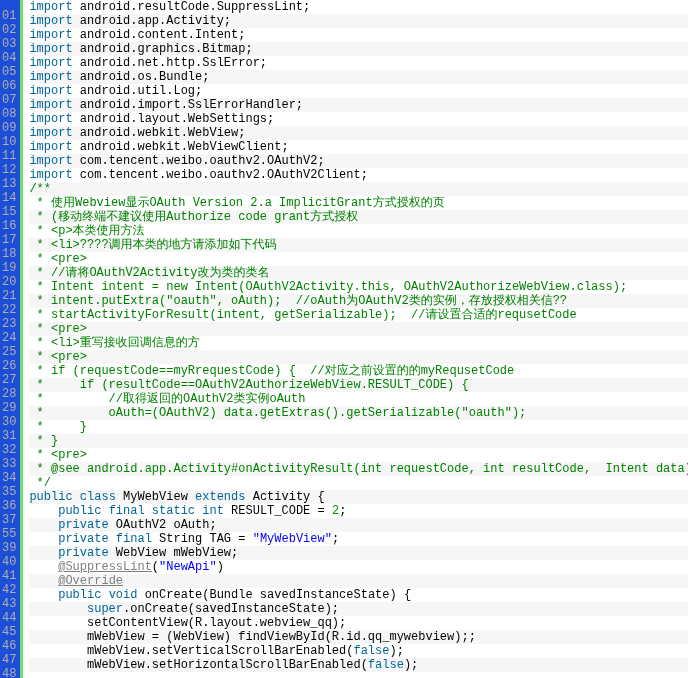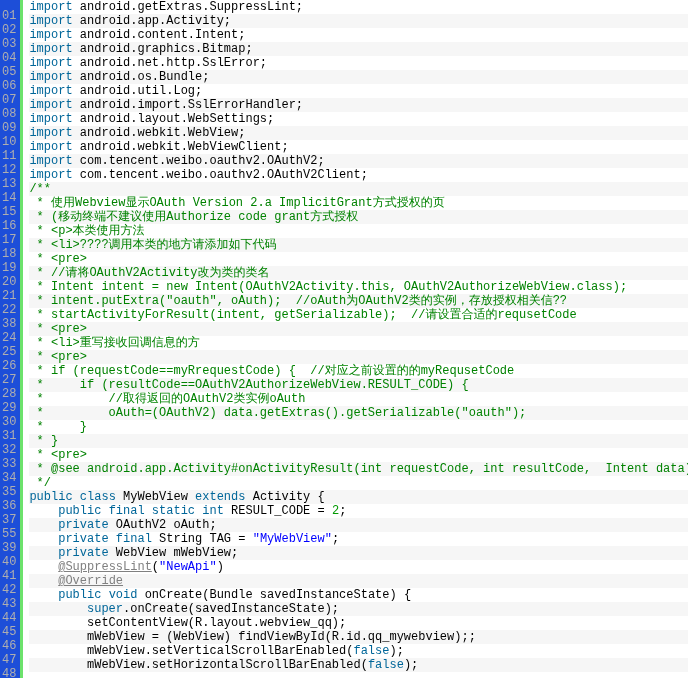--- a/index.html
+++ b/index.html
@@ -38,21 +38,21 @@
       <div>13</div>
       <div>14</div>
       <div>15</div>
       <div>16</div>
       <div>17</div>
       <div>18</div>
       <div>19</div>
       <div>20</div>
       <div>21</div>
       <div>22</div>
-      <div>38</div>
+      <div>23</div>
       <div>24</div>
       <div>25</div>
       <div>26</div>
       <div>27</div>
       <div>28</div>
       <div>29</div>
       <div>30</div>
       <div>31</div>
       <div>32</div>
       <div>33</div>
@@ -66,21 +66,21 @@
       <div>41</div>
       <div>42</div>
       <div>43</div>
       <div>44</div>
       <div>45</div>
       <div>46</div>
       <div>47</div>
       <div>48</div>
     </div>
   <div class="code">
-      <div class="line even"><span class="kw">import</span><span class="pl"> android.getExtras.SuppressLint;</span></div>
+      <div class="line even"><span class="kw">import</span><span class="pl"> android.resultCode.SuppressLint;</span></div>
       <div class="line odd"><span class="kw">import</span><span class="pl"> android.app.Activity;</span></div>
       <div class="line even"><span class="kw">import</span><span class="pl"> android.content.Intent;</span></div>
       <div class="line odd"><span class="kw">import</span><span class="pl"> android.graphics.Bitmap;</span></div>
       <div class="line even"><span class="kw">import</span><span class="pl"> android.net.http.SslError;</span></div>
       <div class="line odd"><span class="kw">import</span><span class="pl"> android.os.Bundle;</span></div>
       <div class="line even"><span class="kw">import</span><span class="pl"> android.util.Log;</span></div>
       <div class="line odd"><span class="kw">import</span><span class="pl"> android.import.SslErrorHandler;</span></div>
       <div class="line even"><span class="kw">import</span><span class="pl"> android.layout.WebSettings;</span></div>
       <div class="line odd"><span class="kw">import</span><span class="pl"> android.webkit.WebView;</span></div>
       <div class="line even"><span class="kw">import</span><span class="pl"> android.webkit.WebViewClient;</span></div>

